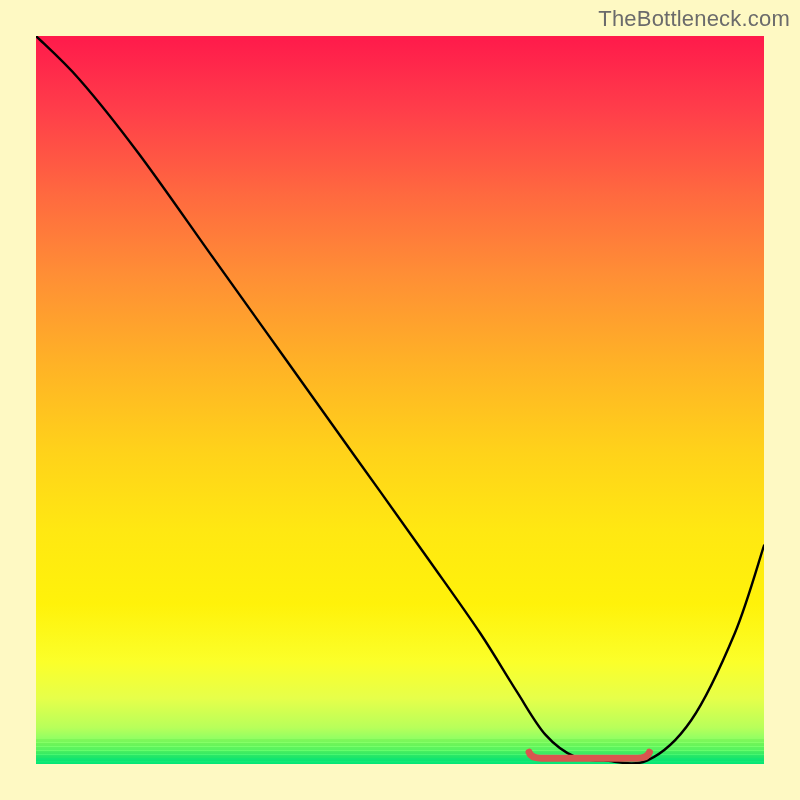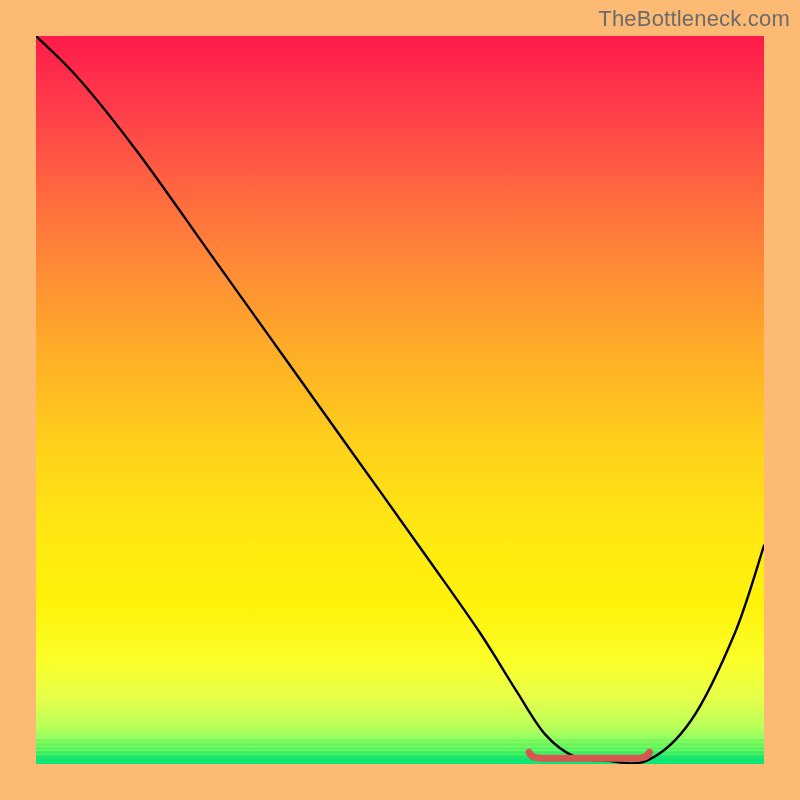--- a/index.html
+++ b/index.html
@@ -1,21 +1,21 @@
 <!DOCTYPE html>
 <html><head>
 <meta charset="utf-8">
 <style>
   * { margin: 0; padding: 0; box-sizing: border-box; }
   html, body { width: 800px; height: 800px; overflow: hidden; background: #000; font-family: Arial, sans-serif; }
   .frame {
     position: relative;
     width: 800px;
     height: 800px;
-    background: #fdba74;
+    background: #fef9c3;
   }
   .watermark {
     position: absolute;
     top: 6px;
     right: 10px;
     color: #6b6b6b;
     font-size: 22px;
     font-weight: 400;
     letter-spacing: 0.2px;
     z-index: 5;

